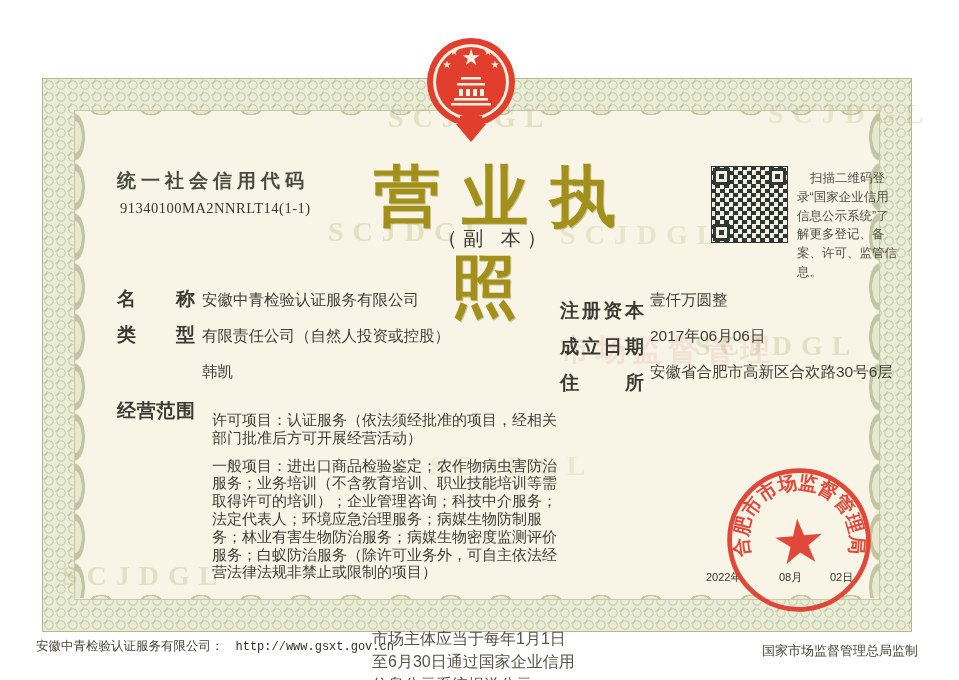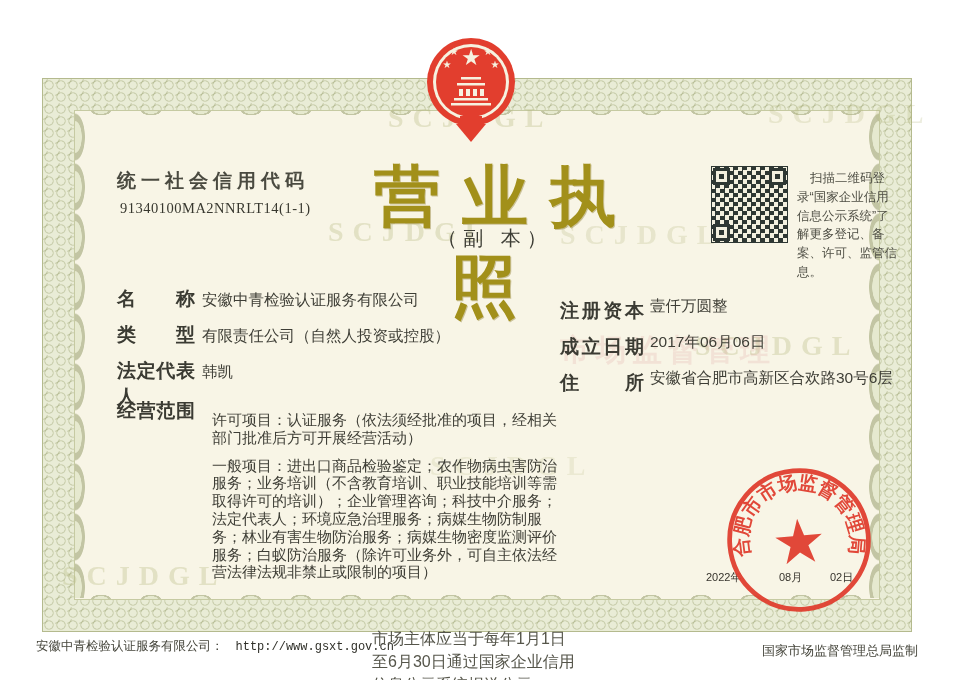--- a/index.html
+++ b/index.html
@@ -45,21 +45,21 @@
     background-size:9px 9px;outline:1px solid #2e3733;outline-offset:-1px;}
   .qr .fp{position:absolute;width:17px;height:17px;border:3px solid #2e3733;background:#f3f0df;box-sizing:border-box;}
   .qr .fp::after{content:"";position:absolute;left:3px;top:3px;width:5px;height:5px;background:#2e3733;}
   .fp1{left:2px;top:2px;} .fp2{right:2px;top:2px;} .fp3{left:2px;bottom:2px;}
   .qr-note{left:797px;top:169px;width:100px;font-size:12.5px;line-height:1.5;color:#4e4e44;text-indent:13px;}
 
   
   .flabel{font-size:19px;font-weight:bold;color:#3b3b33;text-align:justify;text-align-last:justify;}
   .fvalue{font-size:15.5px;color:#3e3e36;white-space:nowrap;}
   .lab-l{left:117px;width:78px;} .val-l{left:202px;font-family:Liberation Serif, serif;}
-  .lab-r{left:560px;width:84px;margin-top:12px;} .val-r{left:650px;margin-top:6px;}
+  .lab-r{left:560px;width:84px;margin-top:12px;} .val-r{left:650px;}
   .row1{top:286px;} .row2{top:322px;} .row3{top:358px;} .row4{top:398px;}
   .vrow1{top:290px;} .vrow2{top:326px;} .vrow3{top:362px;}
   .scope-val{left:202px;top:401px;width:378px;font-size:15px;line-height:17.8px;color:#3e3e36;}
   .scope-val p{margin:10px;}
 
   
   .registrar{left:598px;top:511px;font-size:19px;font-weight:bold;letter-spacing:12px;color:#3b3b33;}
   .issue-date{top:570px;font-size:11px;color:#36332c;}
   .d-y{left:706px;} .d-m{left:779px;} .d-d{left:830px;}
   .seal{left:723px;top:464px;width:152px;height:152px;opacity:.92;transform:rotate(-5deg);}
@@ -126,21 +126,20 @@
     <div class="fp fp1"></div>
     <div class="fp fp2"></div>
     <div class="fp fp3"></div>
   </div>
   <div class="abs qr-note">扫描二维码登录“国家企业信用信息公示系统”了解更多登记、备案、许可、监管信息。</div>
 
   <div class="abs flabel lab-l row1">名称</div>
   <div class="abs fvalue val-l vrow1">安徽中青检验认证服务有限公司</div>
   <div class="abs flabel lab-l row2">类型</div>
   <div class="abs fvalue val-l vrow2">有限责任公司（自然人投资或控股）</div>
-  <div class="abs flabel lab-l row3">法定代表人</div>
   <div class="abs fvalue val-l vrow3">韩凯</div>
   <div class="abs flabel lab-l row4">经营范围</div>
   <div class="abs scope-val">
     <p>许可项目：认证服务（依法须经批准的项目，经相关部门批准后方可开展经营活动）</p>
     <p>一般项目：进出口商品检验鉴定；农作物病虫害防治服务；业务培训（不含教育培训、职业技能培训等需取得许可的培训）；企业管理咨询；科技中介服务；法定代表人；环境应急治理服务；病媒生物防制服务；林业有害生物防治服务；病媒生物密度监测评价服务；白蚁防治服务（除许可业务外，可自主依法经营法律法规非禁止或限制的项目）</p>
   </div>
 
   <div class="abs flabel lab-r row1">注册资本</div>
   <div class="abs fvalue val-r vrow1">壹仟万圆整</div>
   <div class="abs flabel lab-r row2">成立日期</div>

